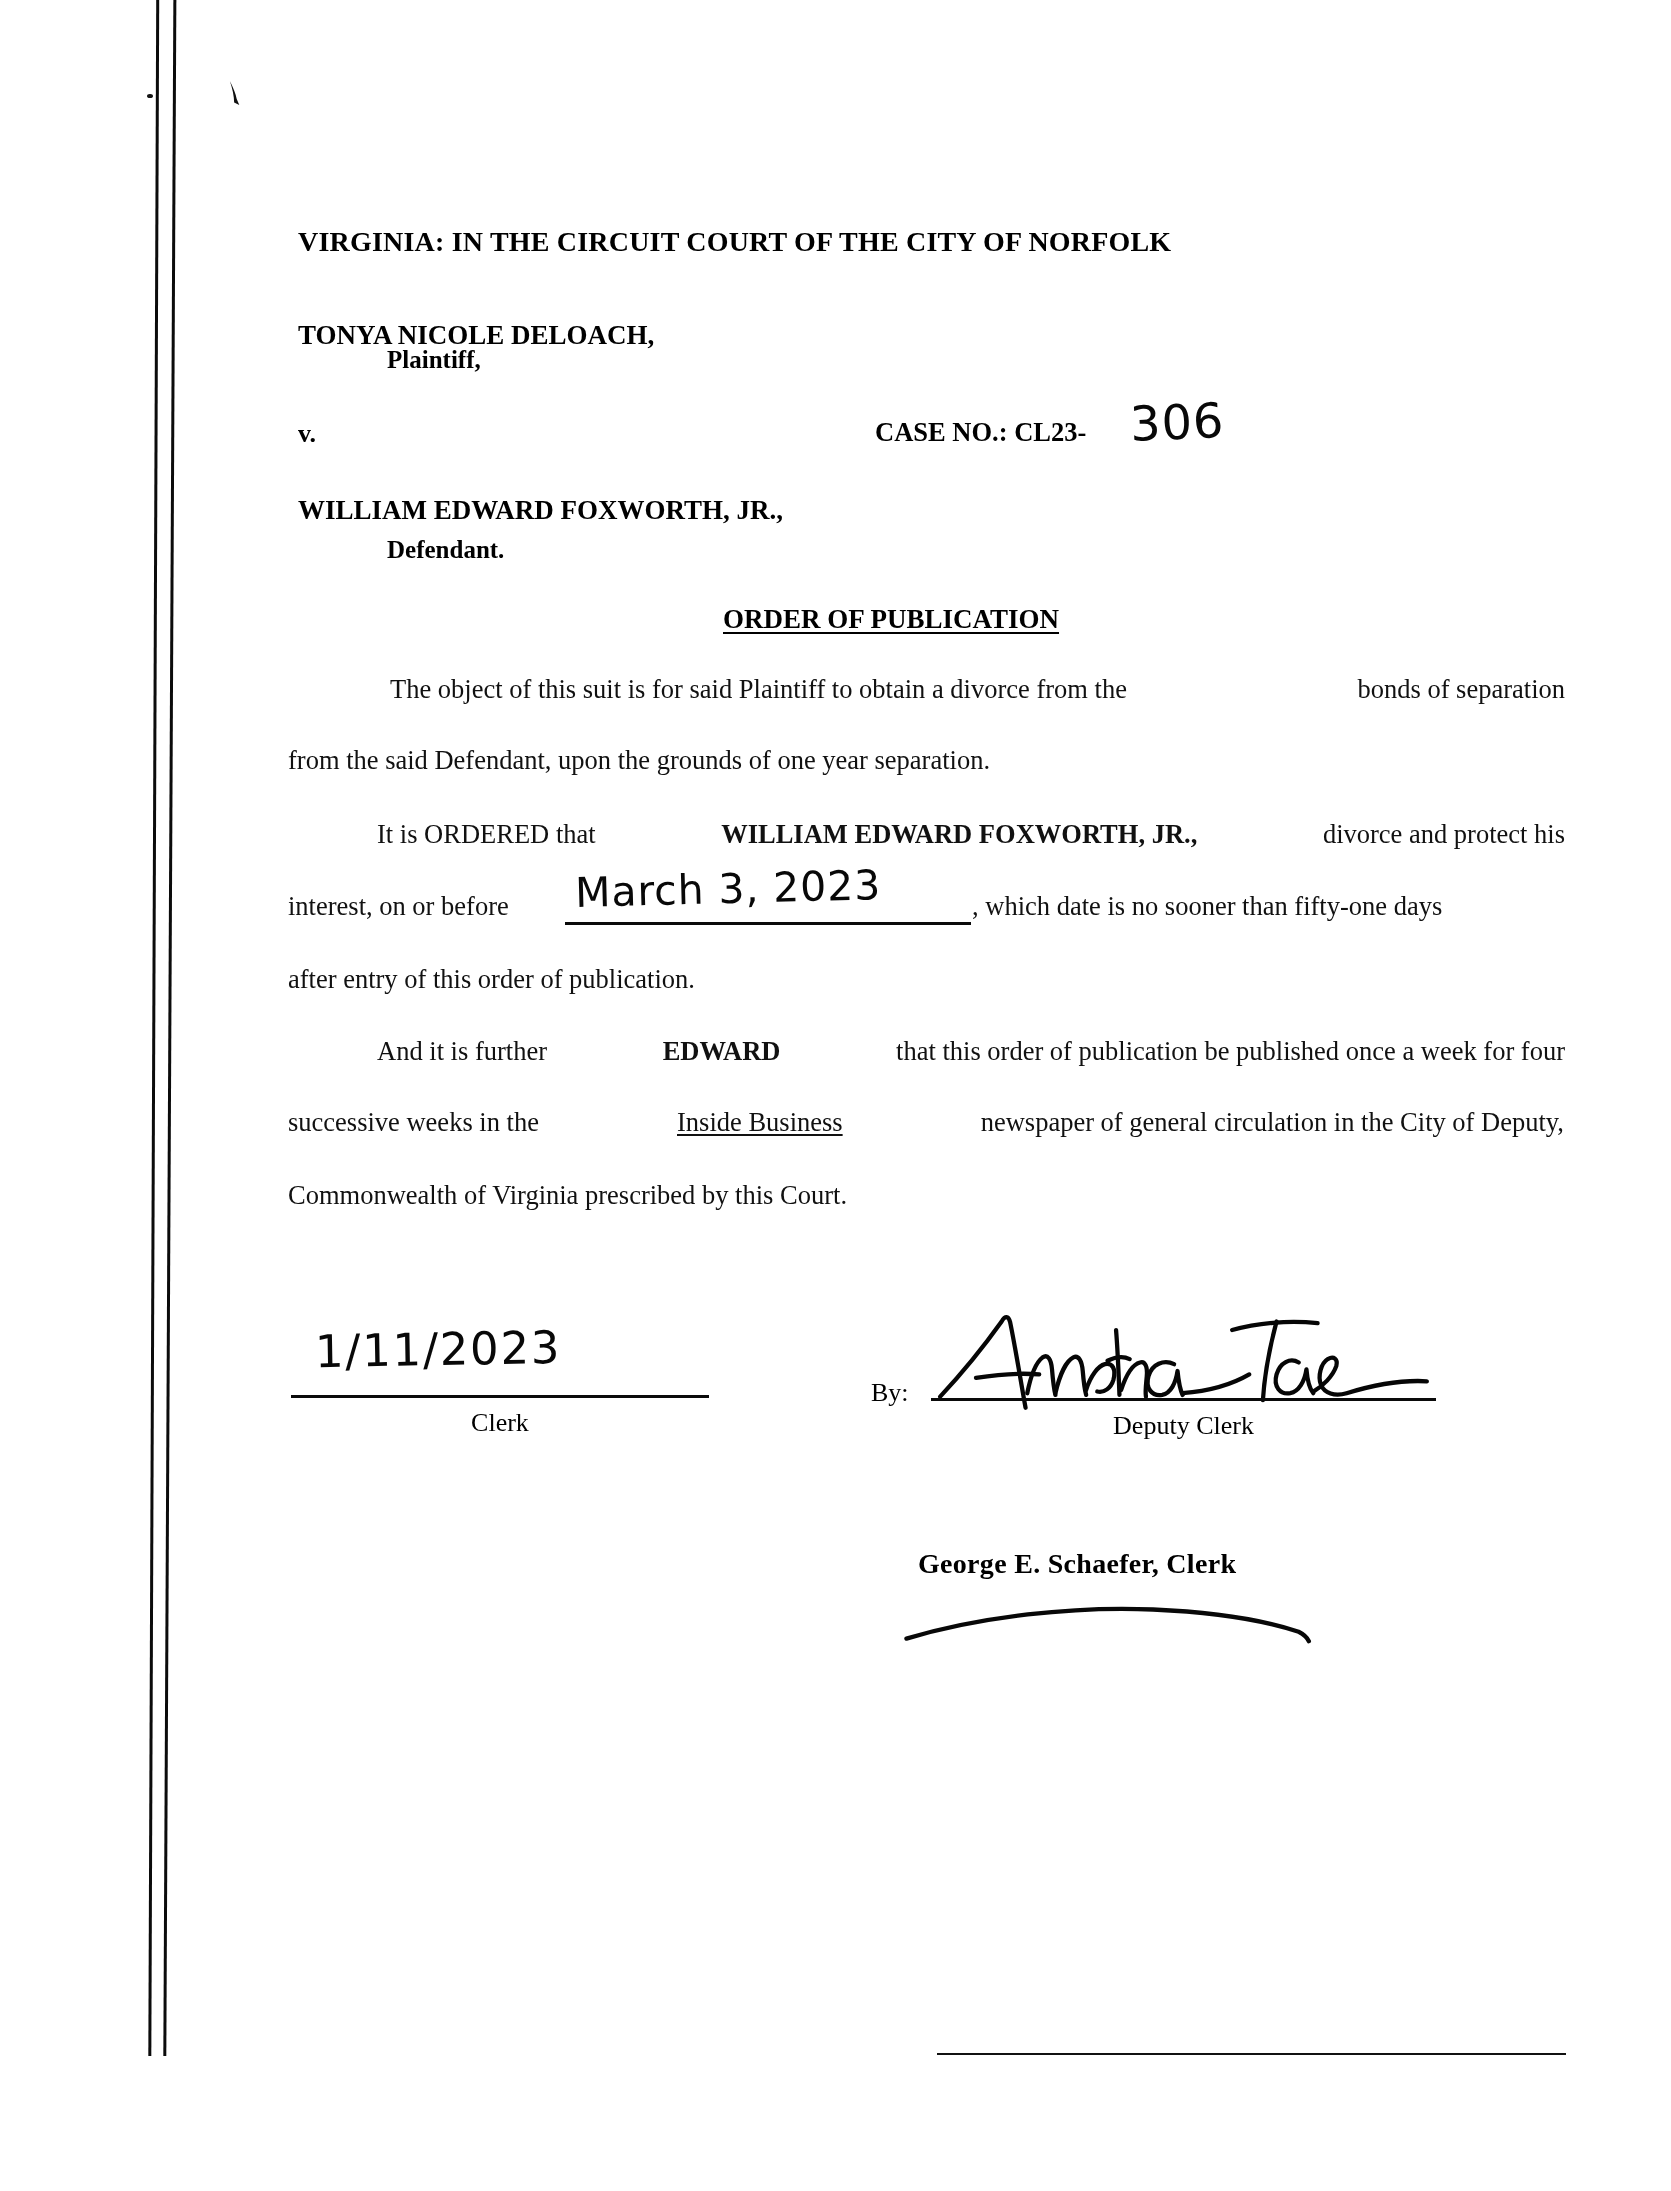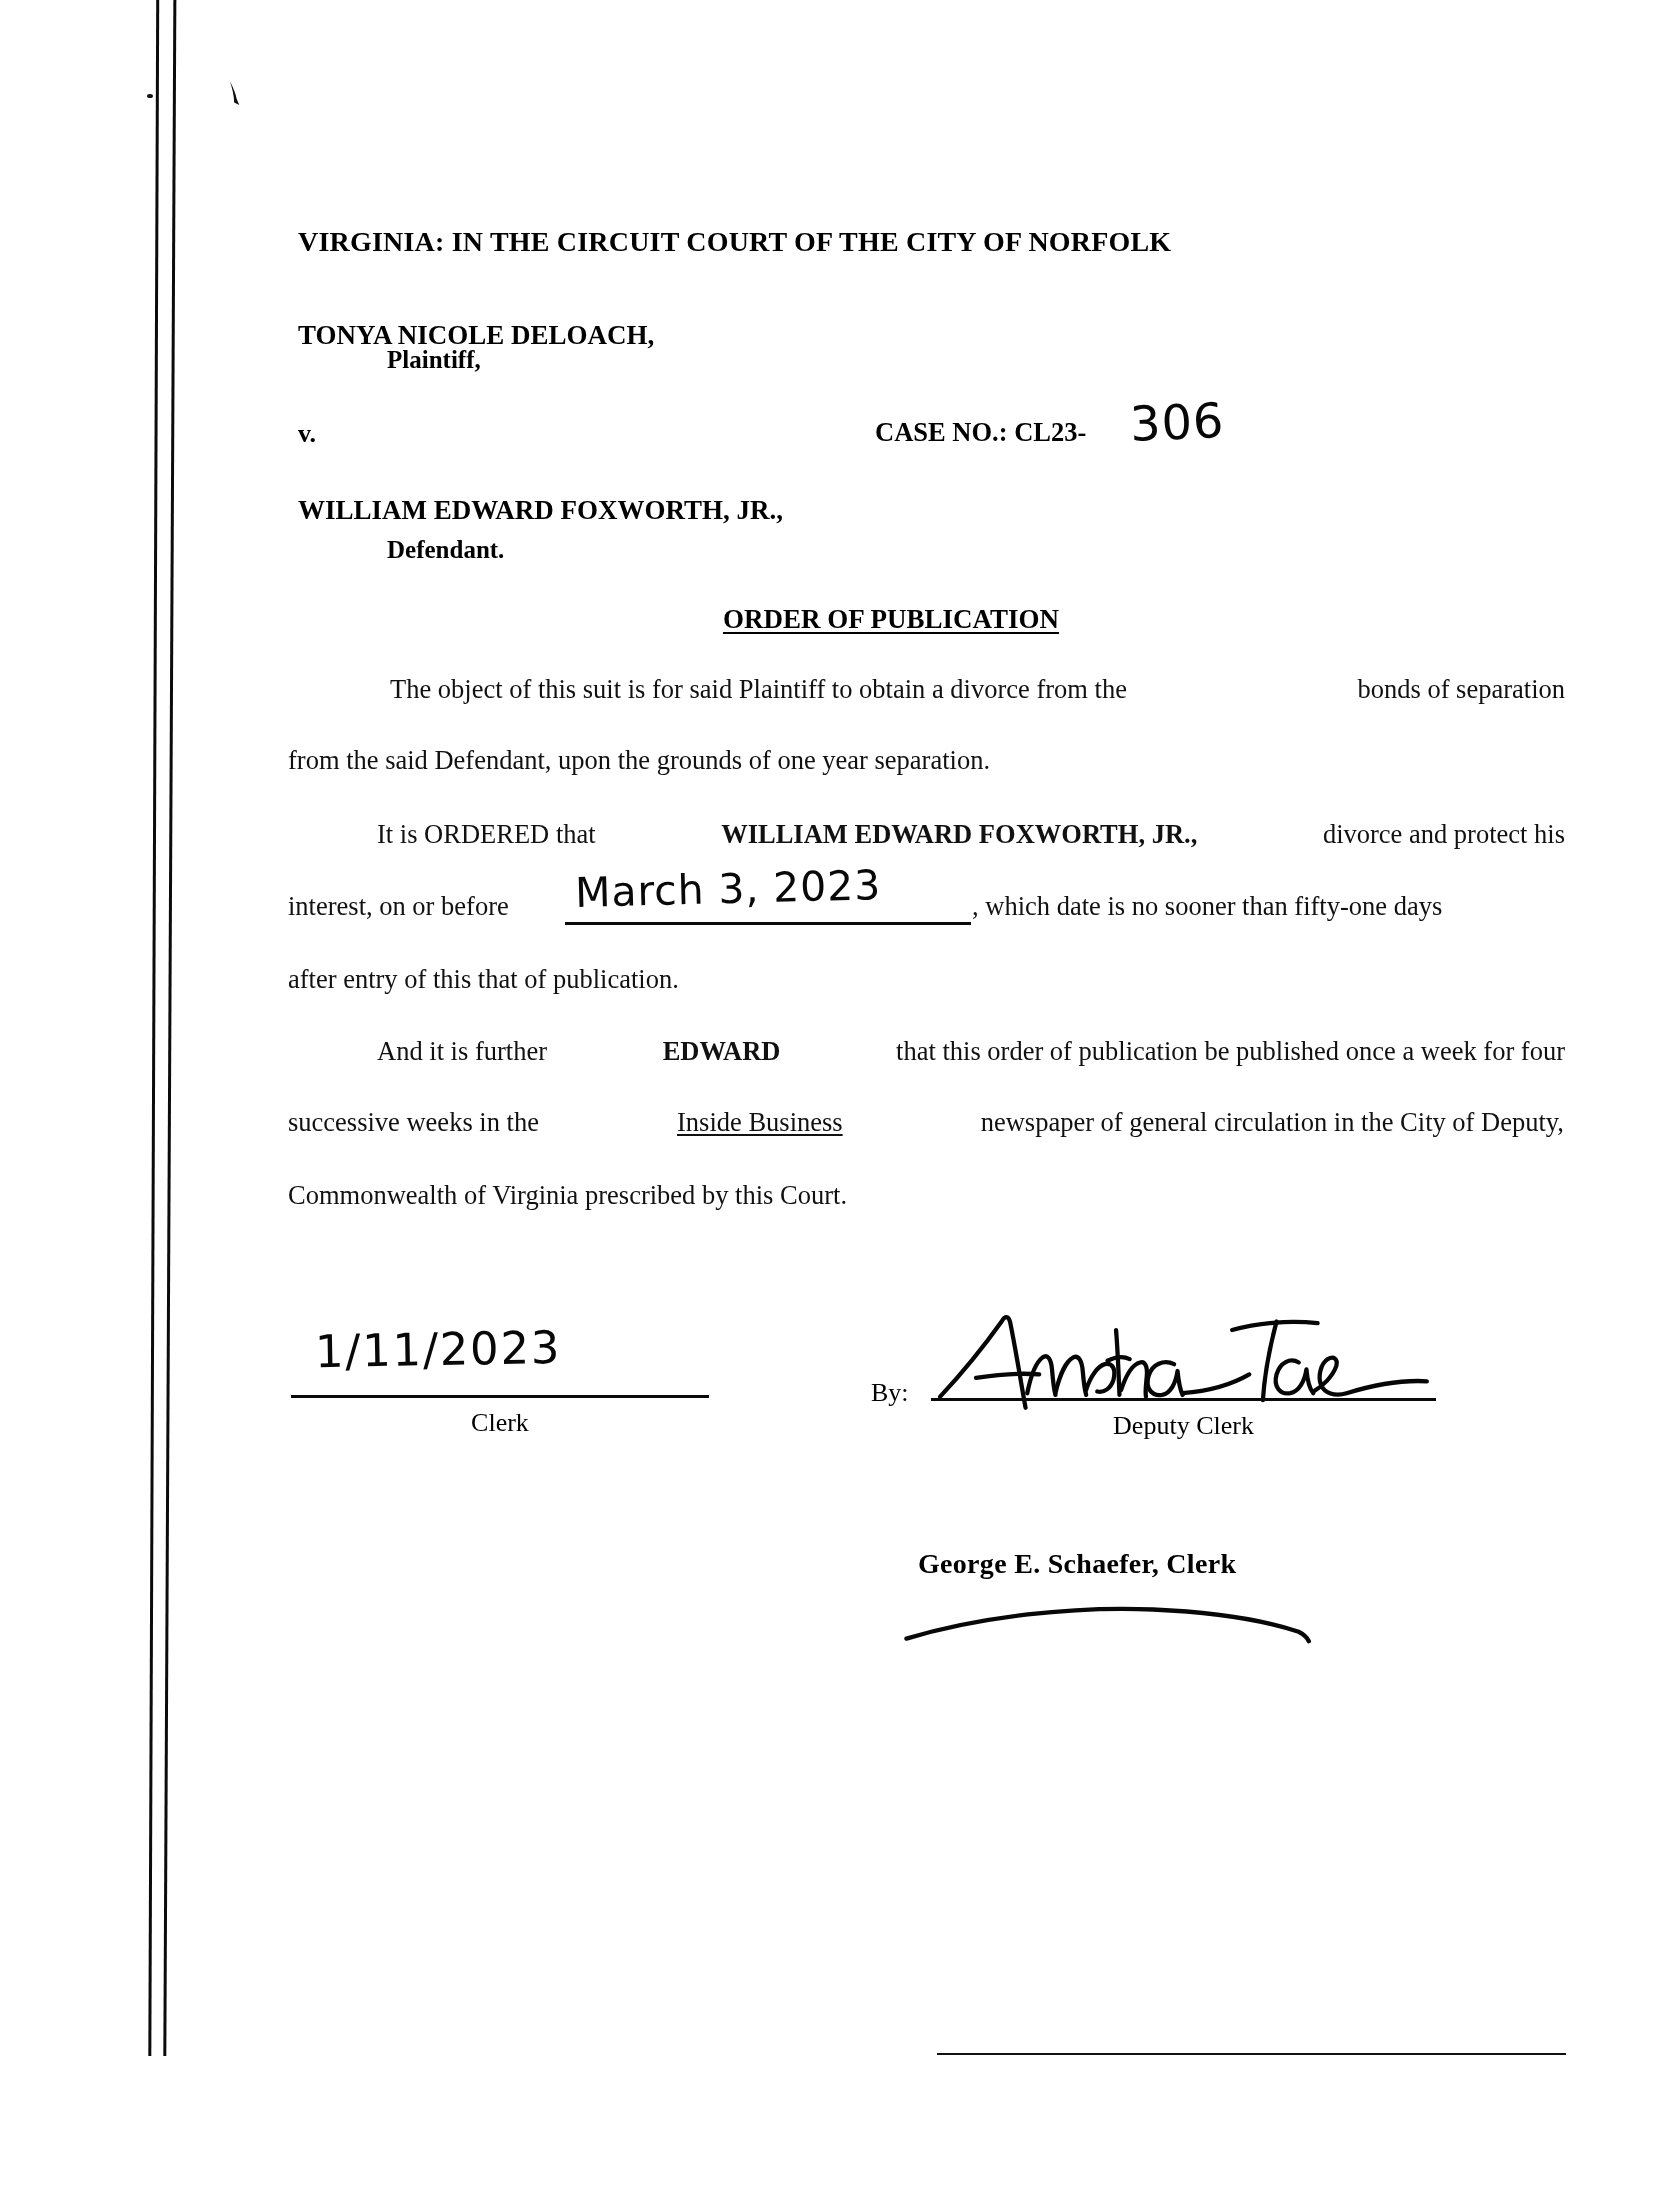--- a/index.html
+++ b/index.html
@@ -214,21 +214,21 @@
   </div>
 
   <div class="body-line" style="left:288px; top:893px;">interest, on or before</div>
 
   <div class="hand appear-date" style="left:575px; top:865px;">March 3, 2023</div>
 
   <div class="rule" style="left:565px; top:922px; width:406px; height:2.6px;"></div>
 
   <div class="body-line" style="left:972px; top:893px;text-align:center;">, which date is no sooner than fifty-one days</div>
 
-  <div class="body-line" style="left:288px; top:966px;">after entry of this that of publication.</div>
+  <div class="body-line" style="left:288px; top:966px;">after entry of this order of publication.</div>
 
   <div class="body-line justify" style="left:377px; top:1038px; width:1188px;">
     <span>And it is further </span>
     <b>EDWARD</b>
     <span> that this order of publication be published once a week for four</span>
   </div>
 
   <div class="body-line justify" style="left:288px; top:1109px; width:1276px;">
     <span>successive weeks in the </span>
     <span class="u">Inside Business</span>

